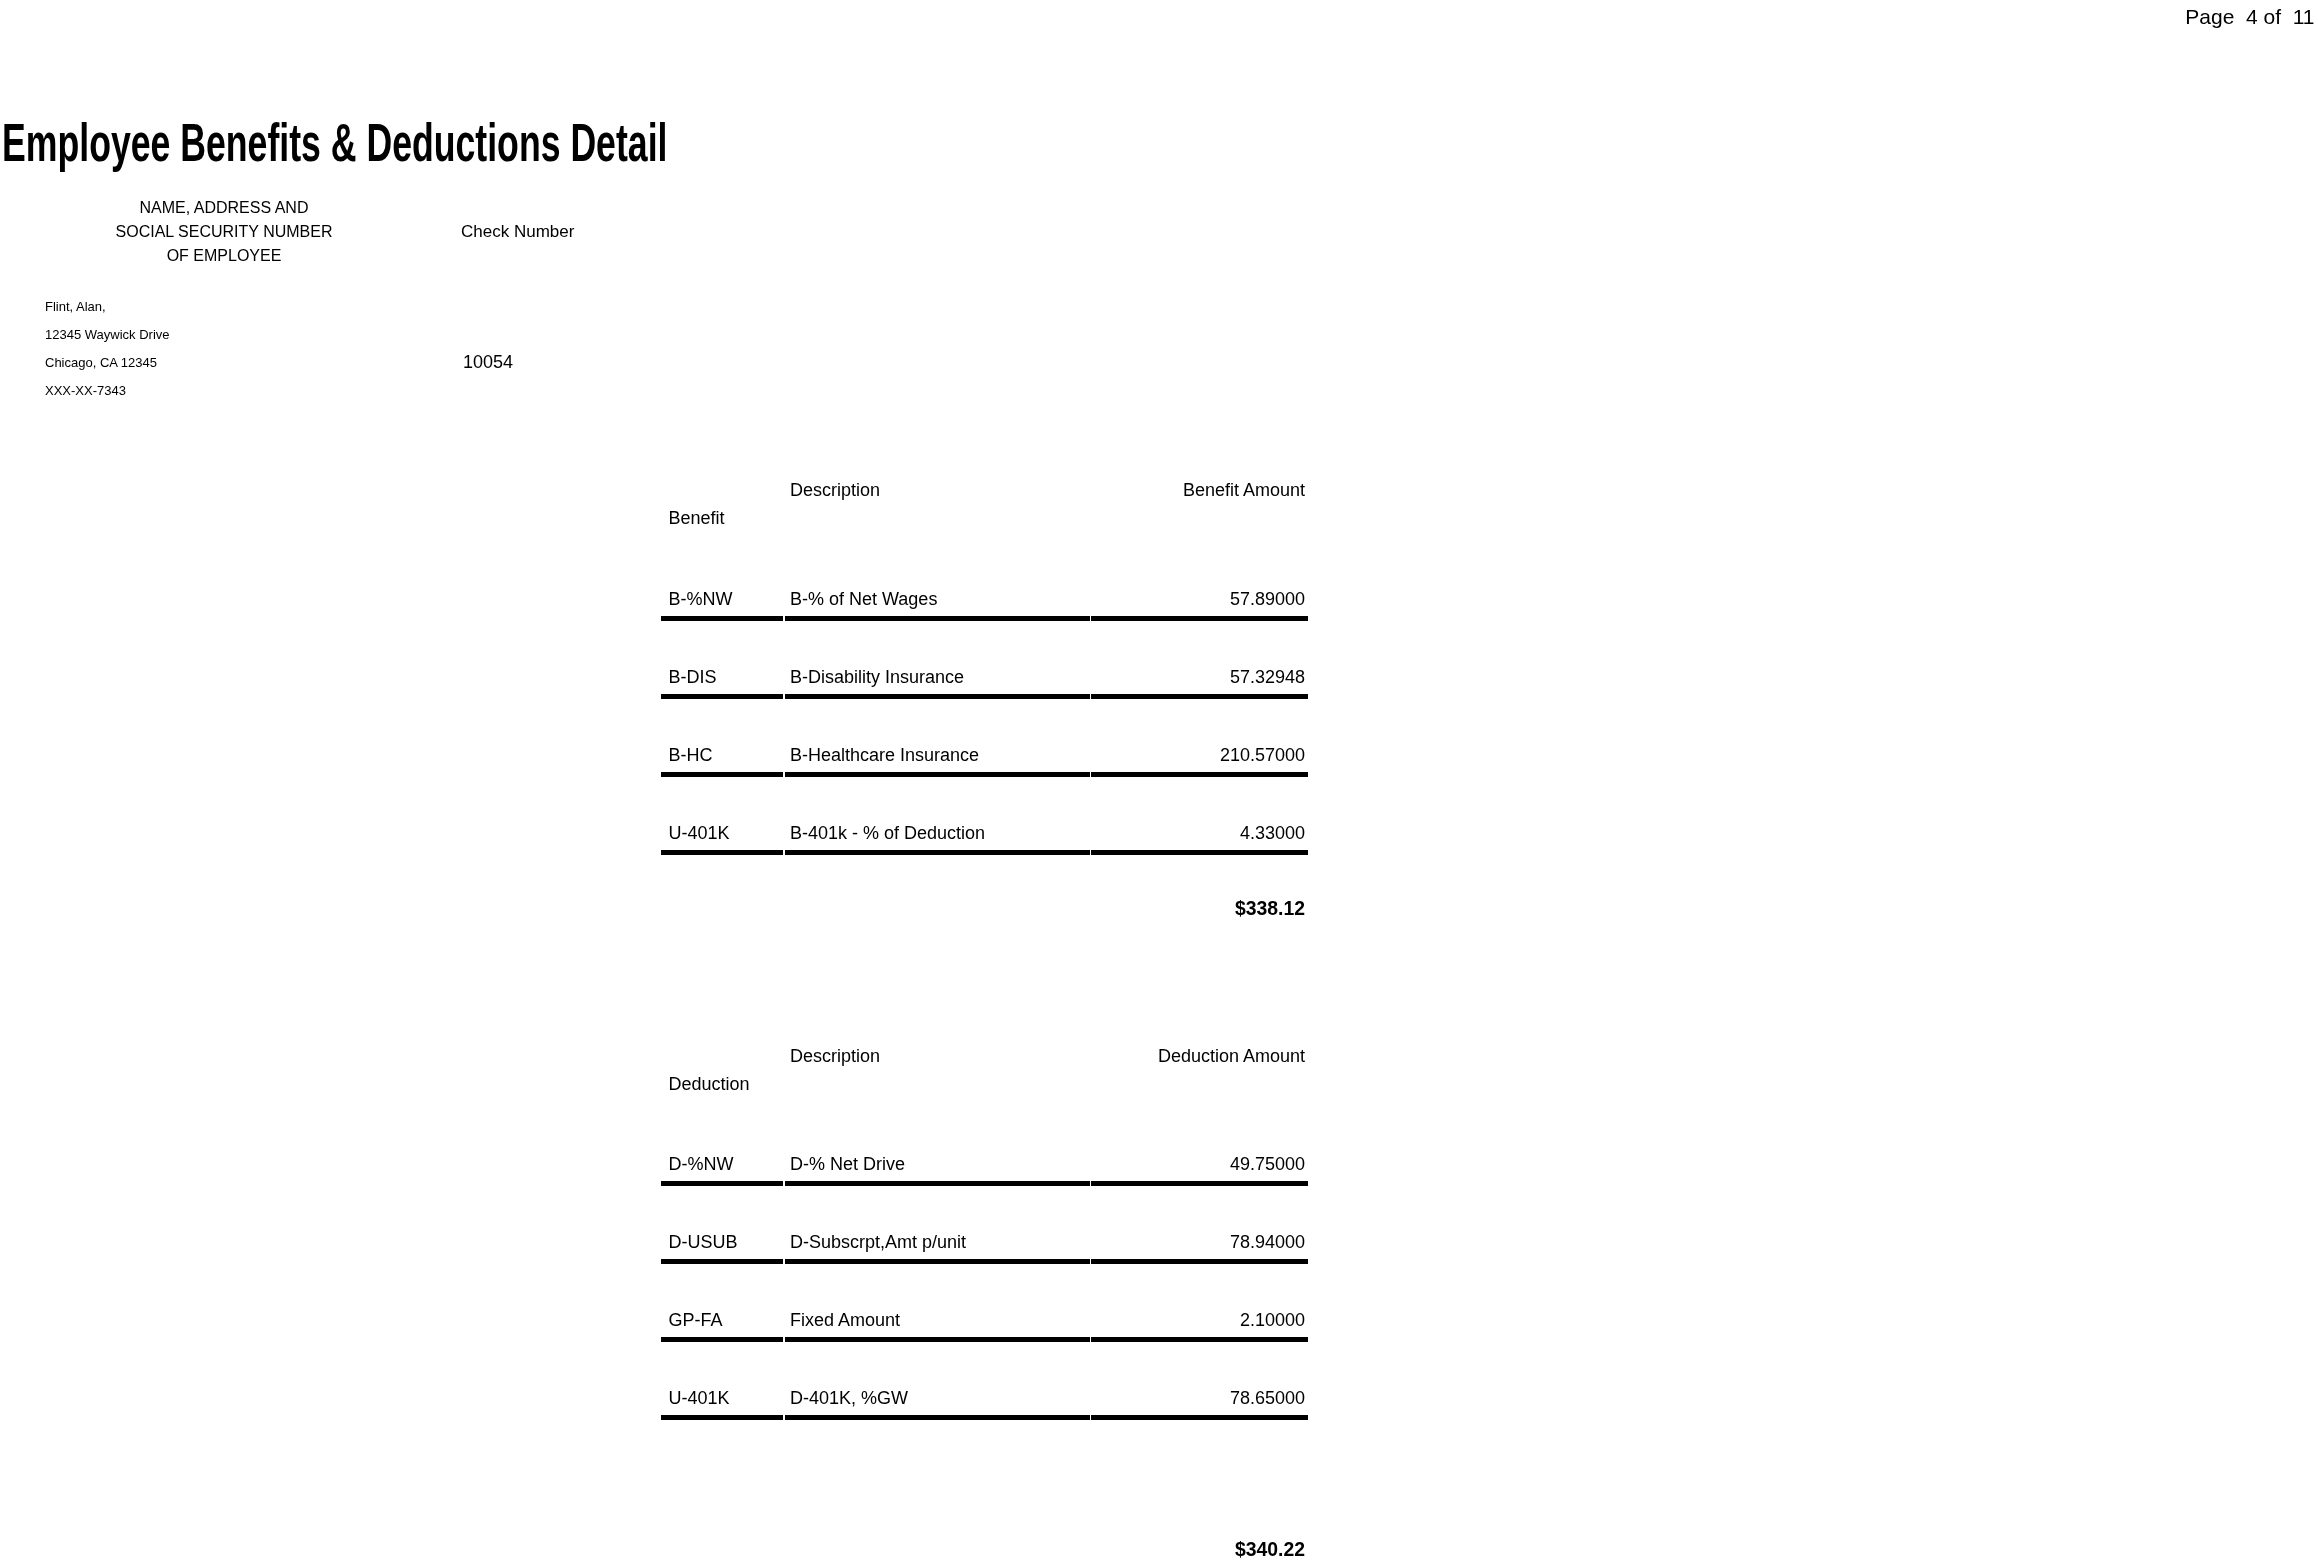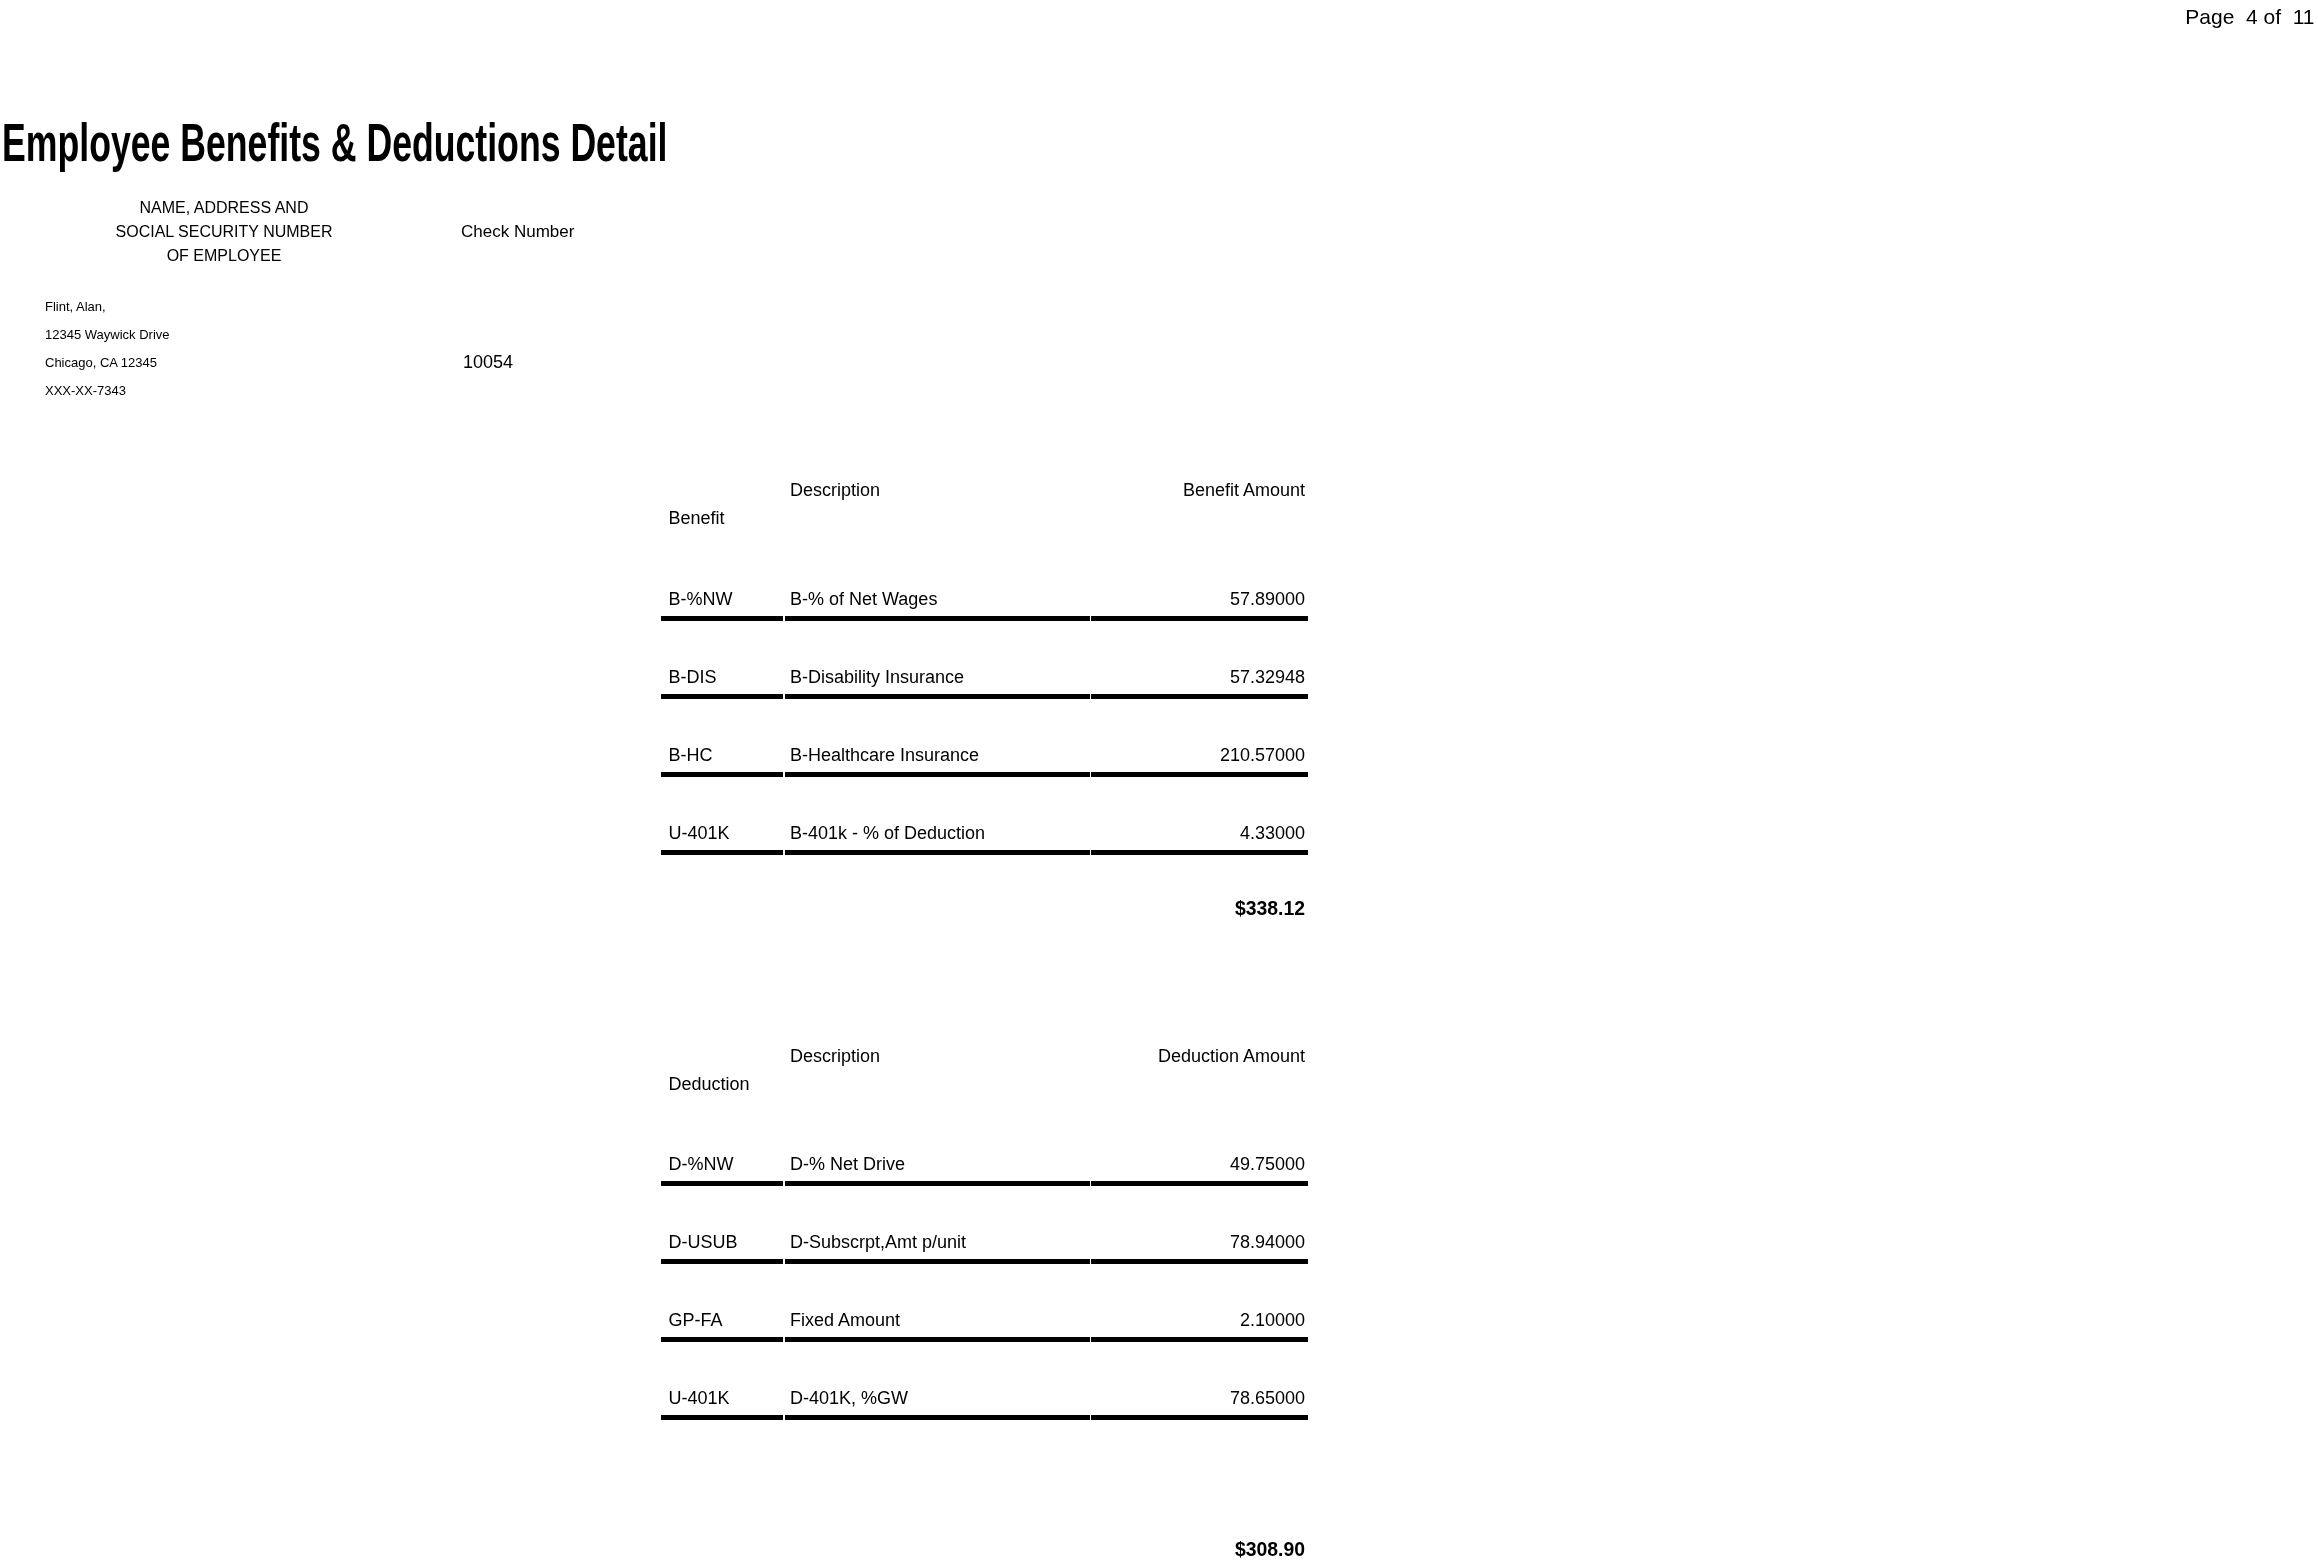--- a/index.html
+++ b/index.html
@@ -194,15 +194,15 @@
       </div>
       <div class="trow">
         <div class="cell code">U-401K</div>
         <div class="cell desc">D-401K, %GW</div>
         <div class="cell amt">78.65000</div>
         <div class="rule seg1"></div>
         <div class="rule seg2"></div>
         <div class="rule seg3"></div>
       </div>
     </div>
-  <div class="section-total">$308.90</div>
+  <div class="section-total">$340.22</div>
 </div>
 
 
 </body></html>

